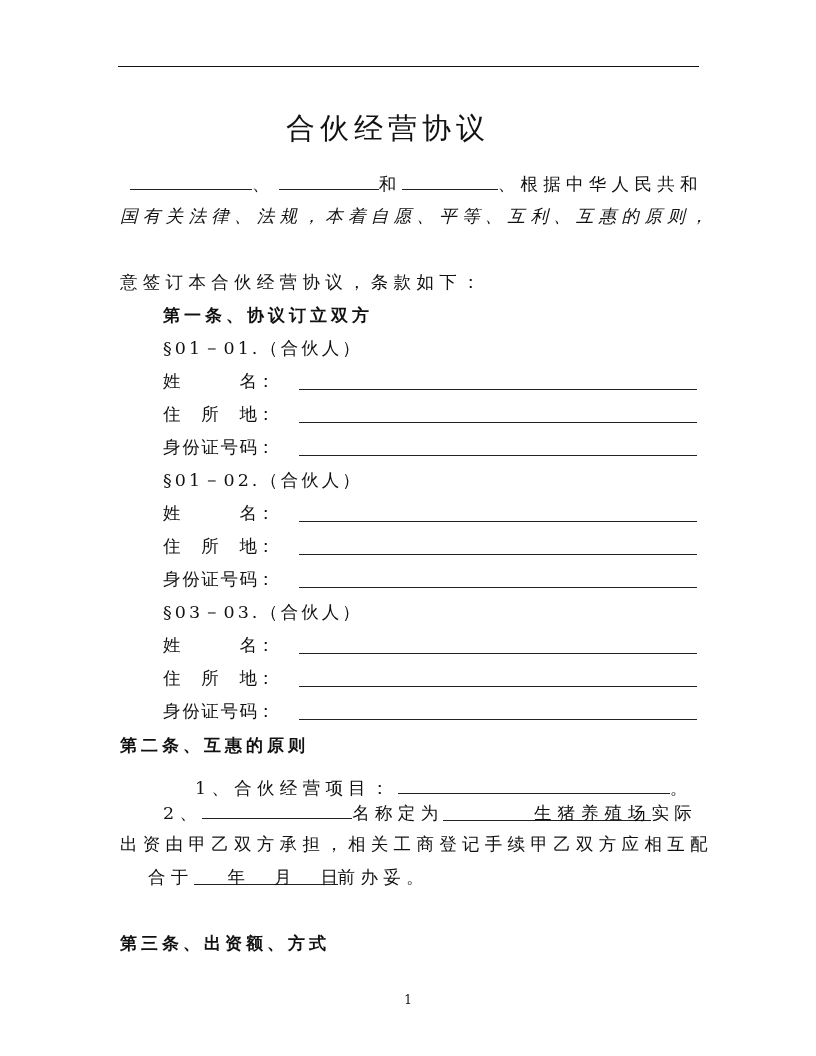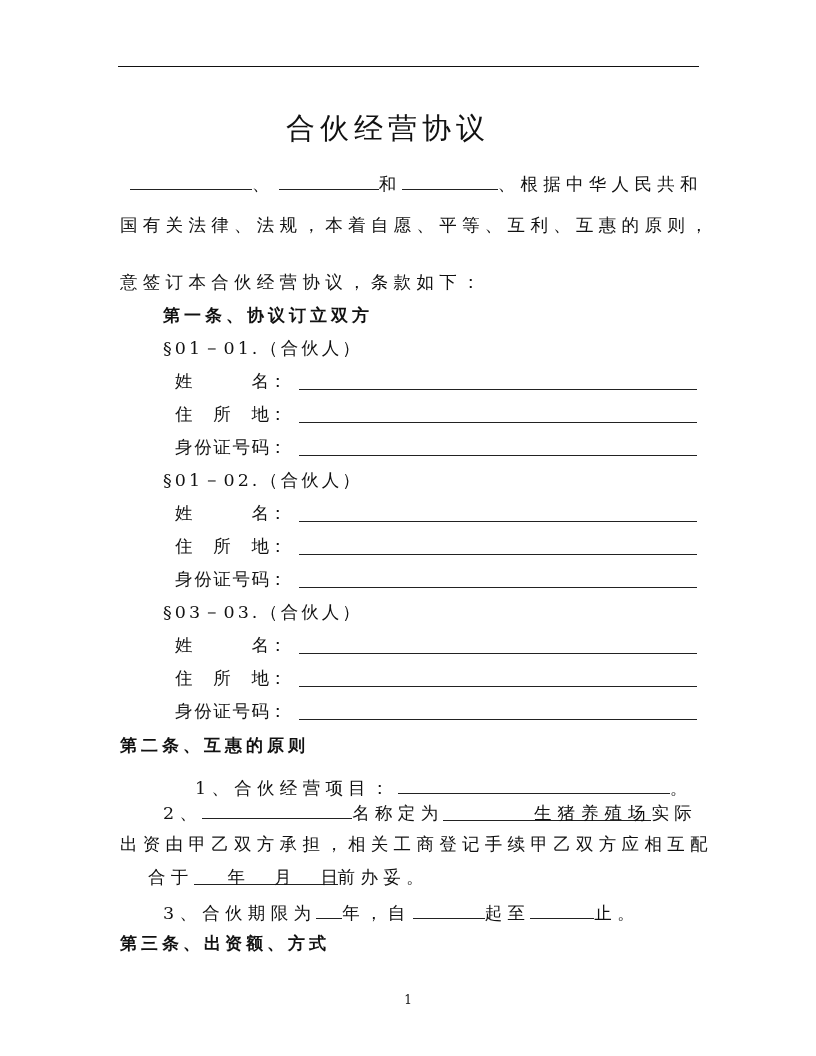--- a/index.html
+++ b/index.html
@@ -8,36 +8,36 @@
   .page { position: absolute; left: 0; top: 0; width: 816px; height: 1056px; background: #fff; }
   .header-rule { position: absolute; left: 118px; top: 66px; width: 581px; height: 0; border-top: 1.3px solid #111; }
   .title { position: absolute; left: 0; width: 776px; top: 106px; text-align: center;
            font-size: 29px; letter-spacing: 5px; line-height: 44px; }
   .line { position: absolute; left: 120px; width: 578px; font-size: 17.5px; line-height: 22px;
           letter-spacing: 5.3px; white-space: nowrap; }
   .indent { left: 163px; }
   .bold { font-weight: bold; font-family: "DejaVu Sans", "Liberation Sans", sans-serif; letter-spacing: 4px; font-size: 17px; }
   .blank { display: inline-block; border-bottom: 1.3px solid #222; height: 18px; vertical-align: baseline; text-align: right; letter-spacing: 5px; }
   .field-row { position: absolute; left: 163px; font-size: 17.5px; line-height: 22px; white-space: nowrap; }
-  .field-label { display: inline-block; width: 133px; text-align: justify; text-align-last: justify; letter-spacing: 0; margin-left: 12px; }
+  .field-label { display: inline-block; width: 133px; text-align: justify; text-align-last: justify; letter-spacing: 0; }
   .field-line { position: absolute; left: 136px; top: 19px; width: 398px; border-bottom: 1.3px solid #222; }
   .page-num { position: absolute; left: 0; width: 816px; top: 993px; text-align: center; font-size: 12px; }
 </style>
 </head>
 <body>
 
 <div class="page">
   <div class="header-rule"></div>
 
   <div class="title">合伙经营协议</div>
 
   <div class="line" style="top:171px; left:130px;">
     <span class="blank" style="width:122px;"></span><span>、</span><span class="blank" style="width:100px; margin-left:4px;"></span><span>和</span><span class="blank" style="width:96px;"></span><span>、根据中华人民共和</span>
   </div>
-  <div class="line" style="top:214px;">国有关法律、法规，本着自愿、平等、互利、互惠的原则，</div>
+  <div class="line" style="top:205px;font-style:italic;">国有关法律、法规，本着自愿、平等、互利、互惠的原则，</div>
   <div class="line" style="top:271px;">意签订本合伙经营协议，条款如下：</div>
 
   <div class="line bold" style="top:304px;margin-left:43px;">第一条、协议订立双方</div>
 
   <div class="line indent" style="top:337px; letter-spacing:3px;">§01－01.（合伙人）</div>
   <div class="field-row" style="top:370px;">
     <span class="field-label" style="width:94px; letter-spacing:0;">姓名</span><span>：</span>
     <span class="field-line"></span>
   </div>
   <div class="field-row" style="top:403px;">
@@ -84,20 +84,17 @@
   </div>
 
   <div class="line indent" style="top:800px;">
     <span>2、</span><span class="blank" style="width:150px;"></span><span>名称定为</span><span class="blank" style="width:208px; letter-spacing:6px;">生猪养殖场</span><span>实际</span>
   </div>
   <div class="line" style="top:833px;">出资由甲乙双方承担，相关工商登记手续甲乙双方应相互配</div>
   <div class="line" style="top:866px;margin-left:28px;">
     <span>合于</span><span class="blank" style="width:144px; text-align:left;"><span style="margin-left:34px;">年</span><span style="margin-left:24px;">月</span><span style="margin-left:24px;">日</span></span><span>前办妥。</span>
   </div>
 
-  <div class="line indent" style="top:900px;">
-    <span>3、合伙期限为</span><span class="blank" style="width:26px;"></span><span>年，自</span><span class="blank" style="width:72px; margin-left:2px;"></span><span>起至</span><span class="blank" style="width:64px;"></span><span>止。</span>
-  </div>
 
   <div class="line bold" style="top:932px;">第三条、出资额、方式</div>
 
   <div class="page-num">1</div>
 </div>
 
 </body></html>

